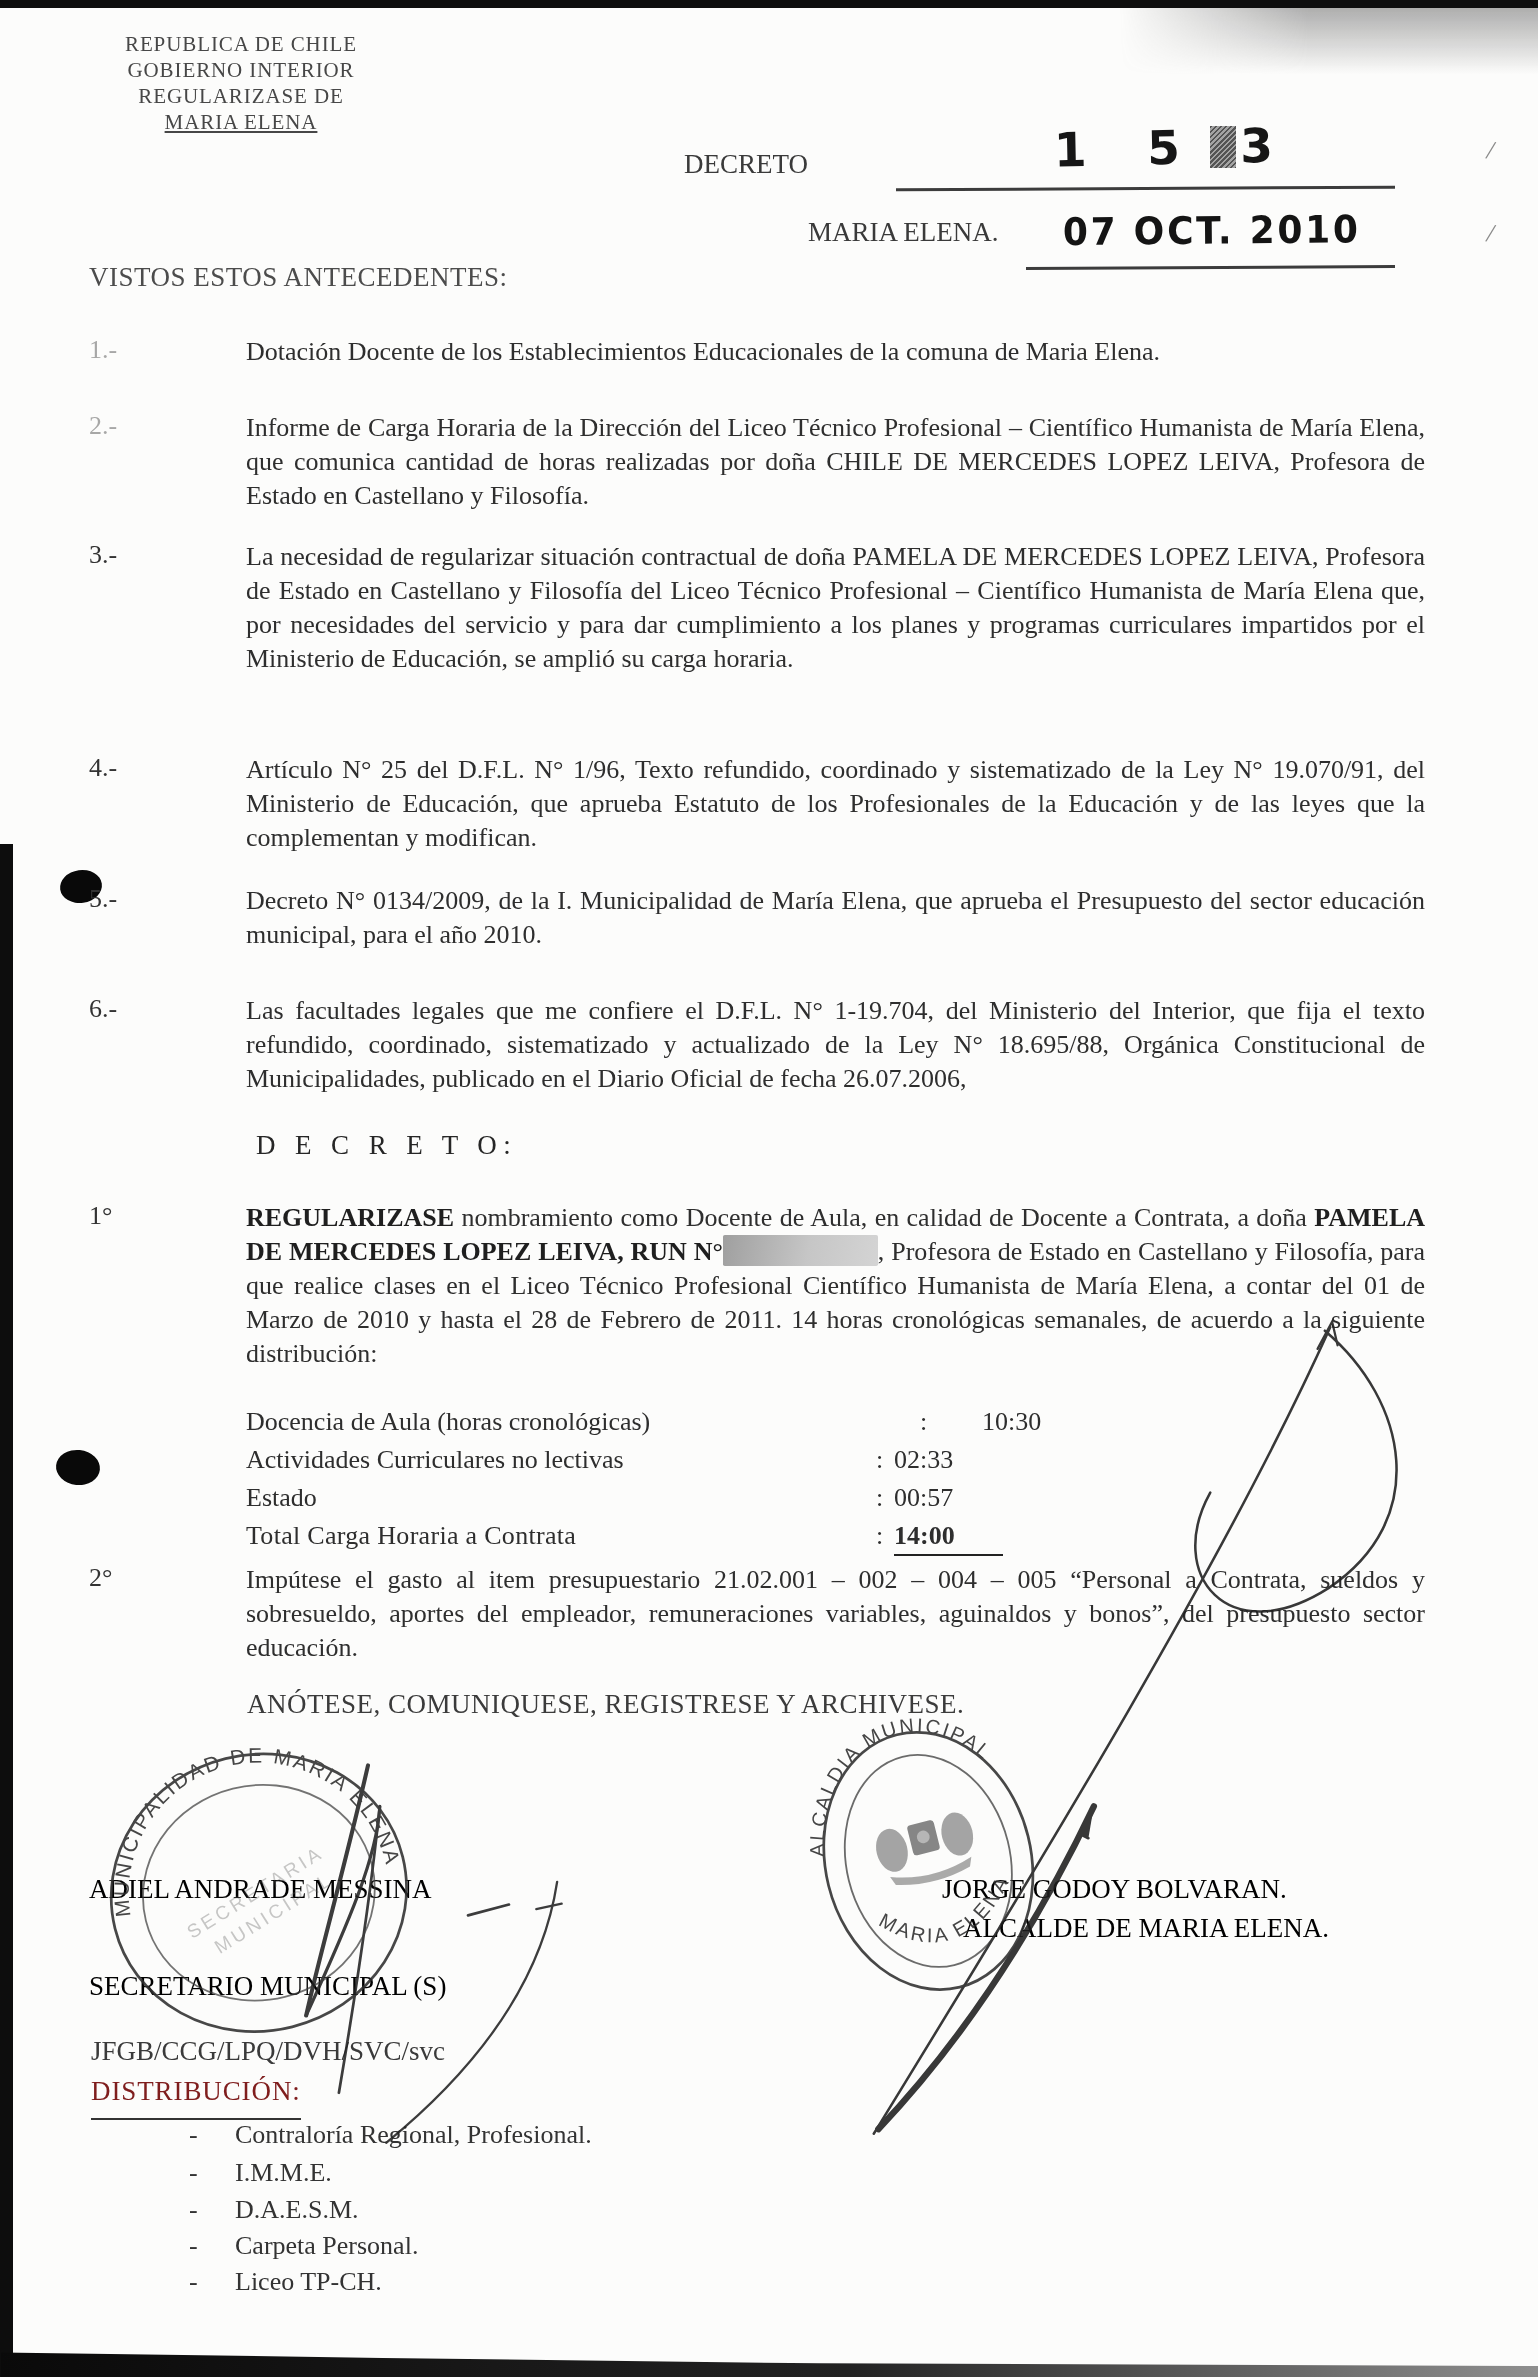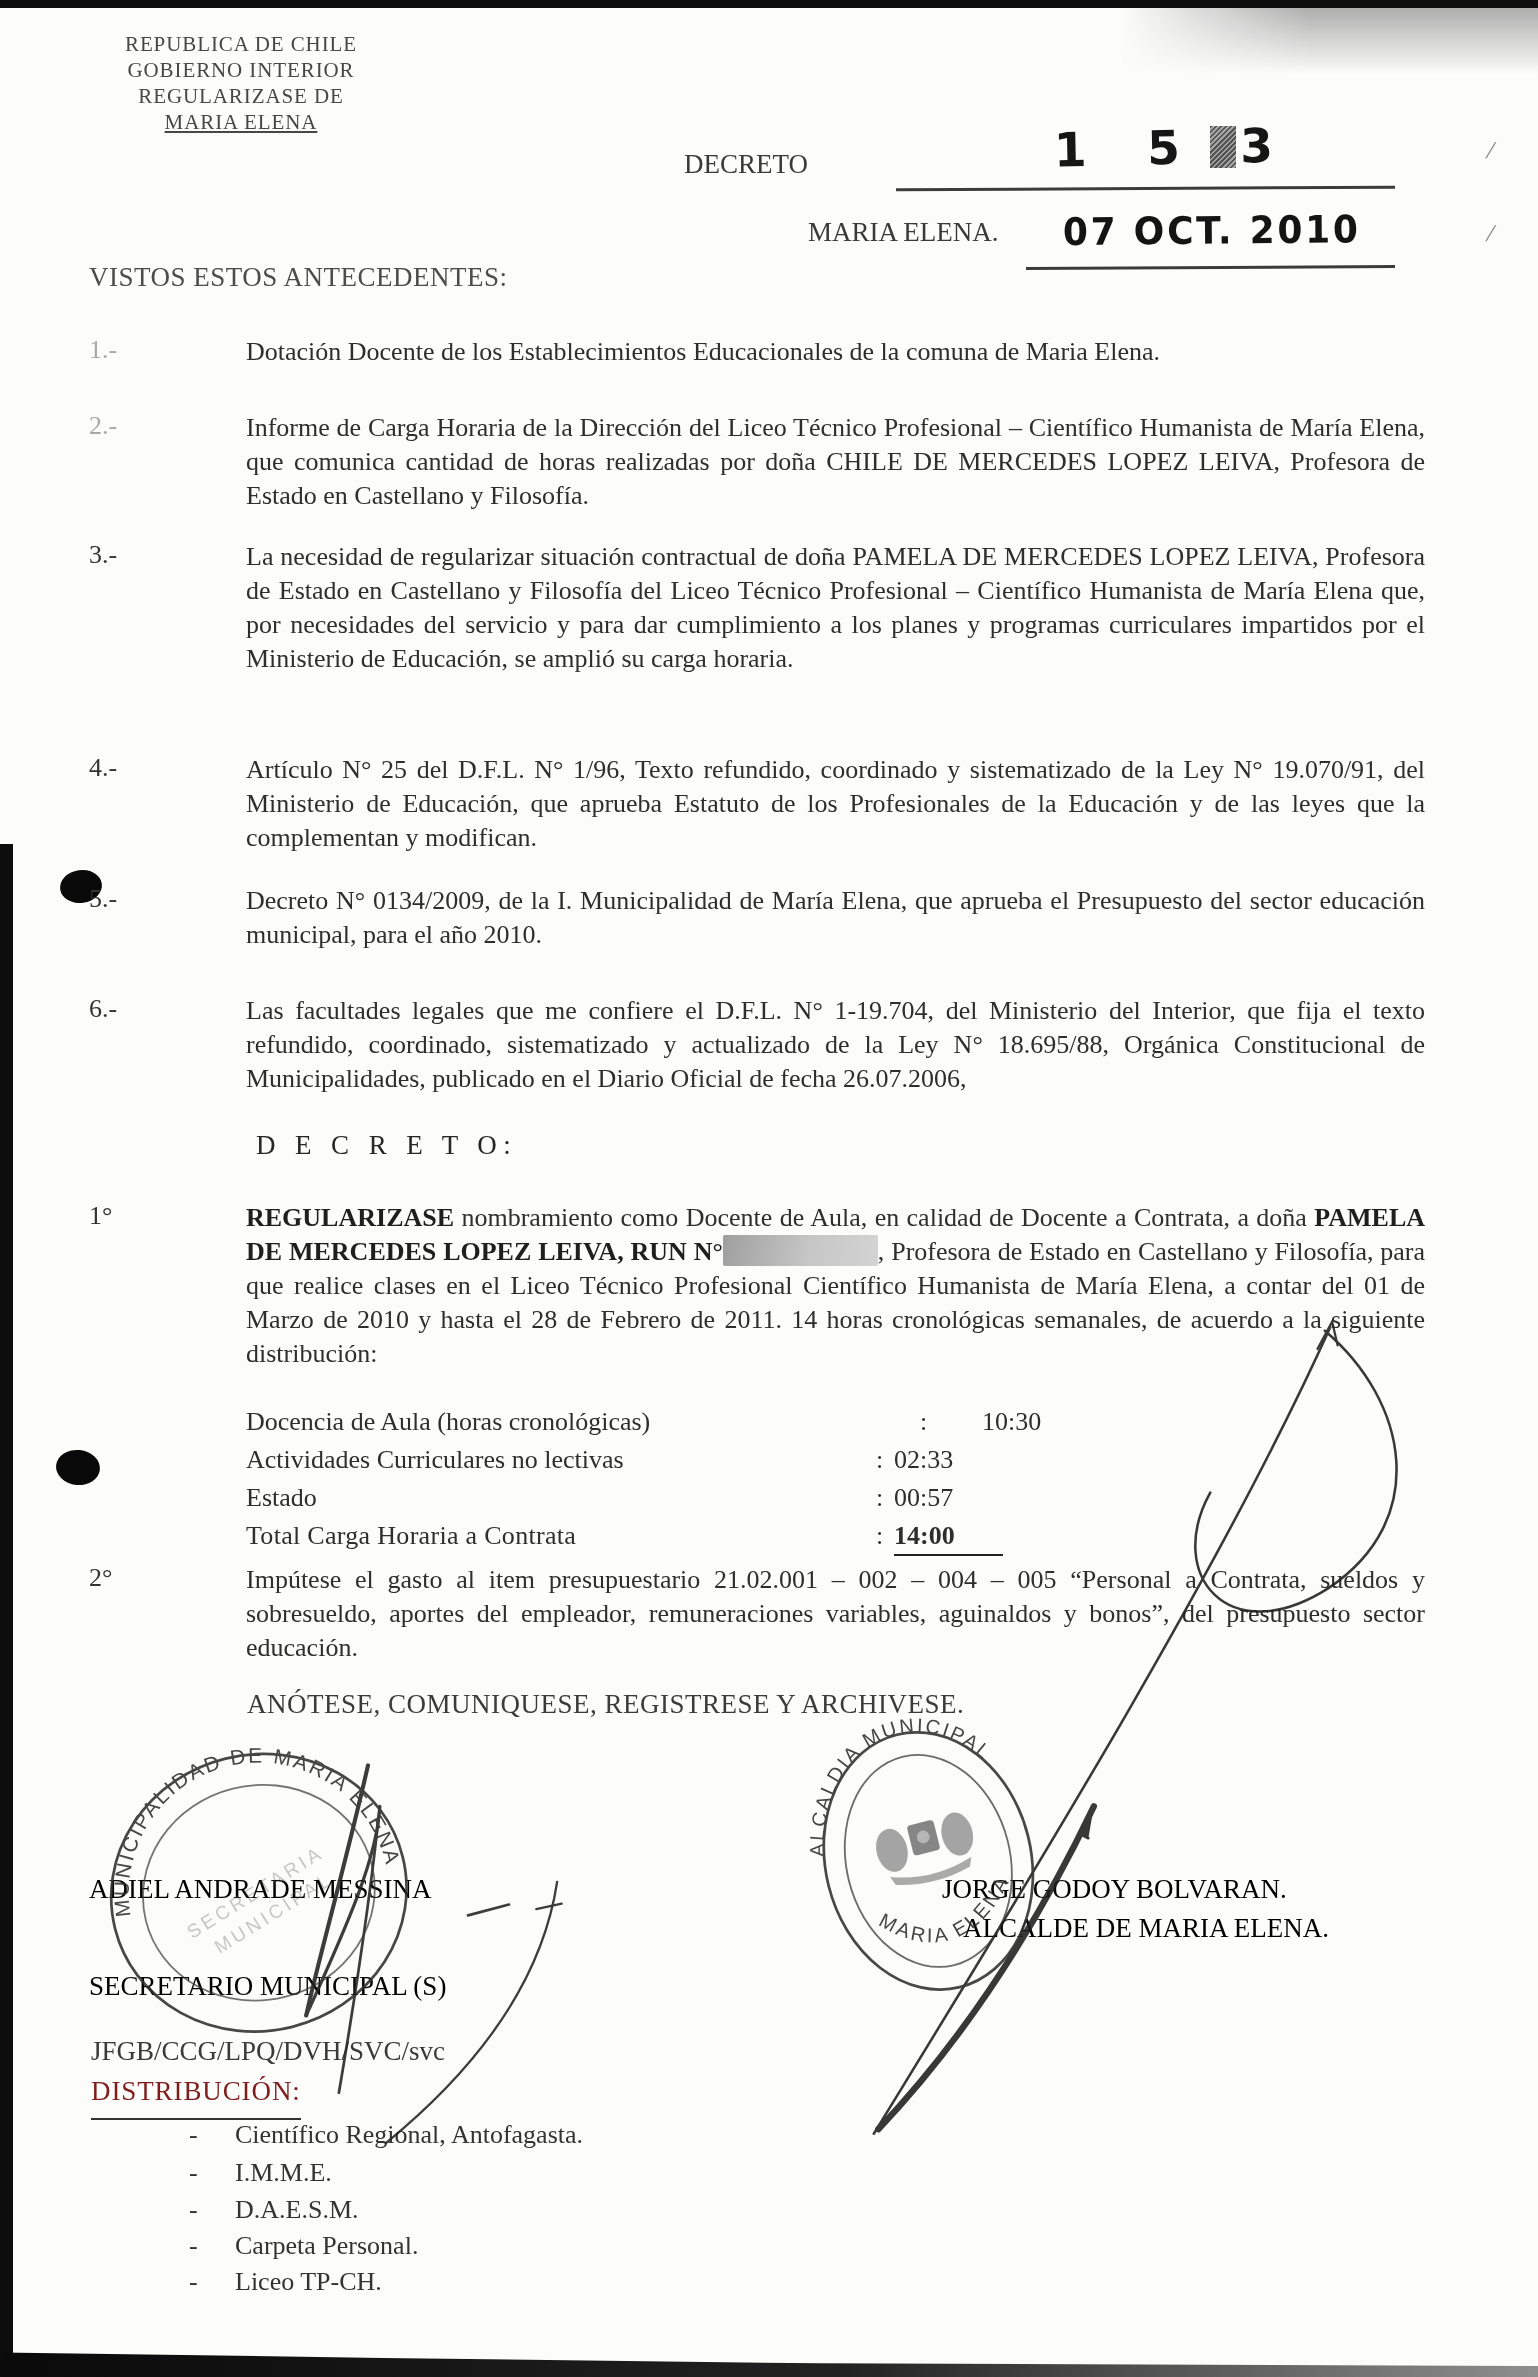--- a/index.html
+++ b/index.html
@@ -155,21 +155,21 @@
   <div class="abs sig-name" style="left:942px;top:1874px;">JORGE GODOY BOLVARAN.</div>
   <div class="abs sig-name" style="left:963px;top:1913px;">ALCALDE DE MARIA ELENA.</div>
 
   <div class="abs sig-name" style="left:89px;top:1874px;">ADIEL ANDRADE MESSINA</div>
   <div class="abs sig-name" style="left:89px;top:1971px;">SECRETARIO MUNICIPAL (S)</div>
 
   <div class="abs initials" style="top:2036px;">JFGB/CCG/LPQ/DVH/SVC/svc</div>
   <div class="abs distr-h" style="top:2076px;">DISTRIBUCIÓN:</div>
 
   <div class="abs d-item d-dash" style="top:2120px;">-</div>
-  <div class="abs d-item d-txt" style="top:2120px;">Científico Regional, Antofagasta.</div>
+  <div class="abs d-item d-txt" style="top:2120px;">Contraloría Regional, Profesional.</div>
   <div class="abs d-item d-dash" style="top:2158px;">-</div>
   <div class="abs d-item d-txt" style="top:2158px;">I.M.M.E.</div>
   <div class="abs d-item d-dash" style="top:2195px;">-</div>
   <div class="abs d-item d-txt" style="top:2195px;">D.A.E.S.M.</div>
   <div class="abs d-item d-dash" style="top:2231px;">-</div>
   <div class="abs d-item d-txt" style="top:2231px;">Carpeta Personal.</div>
   <div class="abs d-item d-dash" style="top:2267px;">-</div>
   <div class="abs d-item d-txt" style="top:2267px;">Liceo TP-CH.</div>
 
   <svg class="stamp-ink" style="left:77px;top:1729px;" width="582" height="482" viewBox="0 0 640 530">

